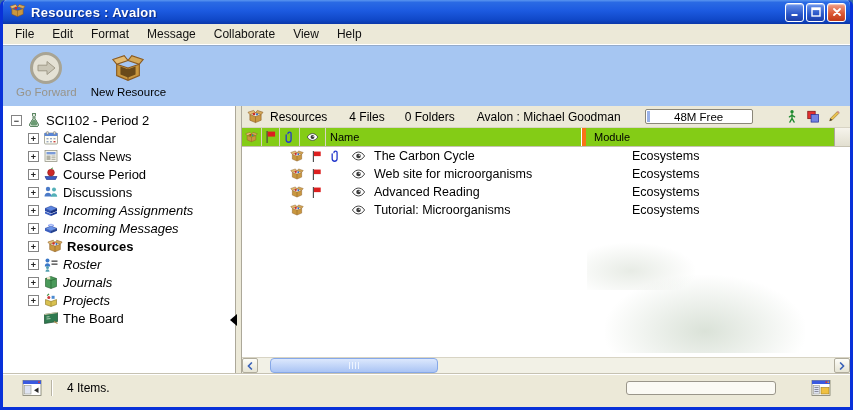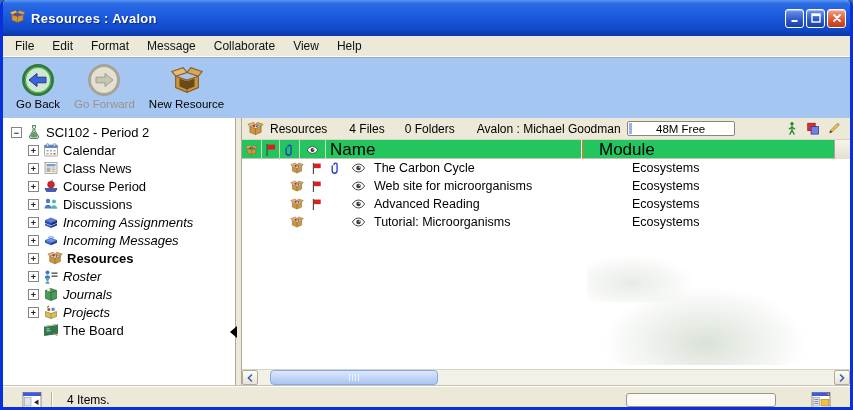--- a/index.html
+++ b/index.html
@@ -5,21 +5,21 @@
   * { margin:0; padding:0; box-sizing:border-box; }
   html,body { background:#3a6ea5; }
   body { font-family:"Liberation Sans", sans-serif; }
   .window{
     width:853px; height:410px; position:relative; overflow:hidden;
     border-left:3px solid #0831d9; border-right:3px solid #0831d9; border-bottom:3px solid #0831d9;
     border-radius:6px 6px 0 0; background:#ece9d8;
   }
   
   .titlebar{
-    height:36px; display:flex; align-items:center; padding:0 4px 0 6px; gap:5px;
+    height:24px; display:flex; align-items:center; padding:0 4px 0 6px; gap:5px;
     background:linear-gradient(180deg,#5a96f0 0%,#2a6ae4 10%,#1c5ae0 45%,#1048c8 82%,#0a36a8 100%);
     border-radius:4px 4px 0 0;
   }
   .ttext{ color:#fff; font-size:13px; font-weight:bold; text-shadow:1px 1px 1px #09277c; flex:1; letter-spacing:.3px;}
   .tbtns{ display:flex; gap:2px; }
   .tbtn{
     width:19px; height:19px; border:1px solid #fff; border-radius:3px;
     display:flex; align-items:center; justify-content:center;
     background:linear-gradient(180deg,#6a94ec,#2a56c8 60%,#1c3ea8);
     box-shadow:inset 0 1px 1px rgba(255,255,255,.5);
@@ -46,31 +46,31 @@
   .tlabel.bold{ font-weight:bold; }
   .splitter{ width:7px; background:#ece9d8; border-left:1px solid #aca899; border-right:1px solid #aca899; position:relative; }
   .collapse{ position:absolute; top:208px; left:-6px; width:0; height:0;
     border-top:6px solid transparent; border-bottom:6px solid transparent; border-right:7px solid #000; }
   
   .rightpanel{ flex:1; min-width:0; display:flex; flex-direction:column; background:#fff; }
   .infobar{ height:22px; background:#ece9d8; display:flex; align-items:center; font-size:12px; padding:0 5px; border-bottom:1px solid #d8d4c4; }
   .infobar .ico svg{ width:17px; height:15px; display:block; }
   .infotitle{ margin-left:6px; }
   .ifiles{ margin-left:22px; } .ifolders{ margin-left:20px; } .iowner{ margin-left:22px; }
-  .freebox{ margin-left:6px; width:108px; height:15px; background:#fff; border:1px solid #8a8678; border-radius:2px;
+  .freebox{ margin-left:24px; width:108px; height:15px; background:#fff; border:1px solid #8a8678; border-radius:2px;
     display:flex; align-items:center; justify-content:center; position:relative; font-size:11.5px; }
   .freefill{ position:absolute; left:1px; top:1px; bottom:1px; width:3px; background:#9ab2e8; }
   .infoicons{ margin-left:auto; display:flex; align-items:center; gap:7px; padding-right:4px; }
   .infoicons .ico svg{ width:14px; height:15px; display:block; }
-  .listheader{ height:19px; background:#22c55e; border-bottom:1px solid #c6c2b2; display:grid;
-    grid-template-columns:20px 18px 20px 26px 256px 1fr 16px; align-items:center; font-size:17px; }
+  .listheader{ height:19px; background:#84cc16; border-bottom:1px solid #c6c2b2; display:grid;
+    grid-template-columns:20px 18px 20px 26px 256px 1fr 16px; align-items:center; font-size:11px; }
   .hcell{ height:100%; display:flex; align-items:center; justify-content:center; border-right:1px solid #d8d4c4; }
   .hcell svg{ width:13px; height:14px; display:block; }
   .hname{ padding-left:4px; height:100%; display:flex; align-items:center; }
-  .hmodule{ border-left:1px solid #f97316; padding-left:16px; height:100%; display:flex; align-items:center; box-shadow:-1px 0 0 #fff; }
+  .hmodule{ border-left:4px solid #f97316; padding-left:8px; height:100%; display:flex; align-items:center; box-shadow:-1px 0 0 #fff; }
   .hcorner{ height:100%; background:linear-gradient(#f6f4ec,#e2dfd0); border-left:1px solid #aca899; }
   .listbody{ flex:1; position:relative; background:#fff; overflow:hidden;margin-left:45px; }
   .lrow{ height:18px; display:grid; grid-template-columns:20px 18px 20px 26px 256px 1fr; align-items:center; font-size:12.5px; position:relative; z-index:2; }
   .cc{ display:flex; align-items:center; justify-content:center; }
   .cc svg{ width:14px; height:14px; display:block; }
   .cc.eye svg{ width:15px; height:10px; }
   .cc.clip svg{ width:9px; height:14px; }
   .cc.flg svg{ width:11px; height:13px; }
   .cname{ padding-left:3px; white-space:nowrap; overflow:hidden; }
   .cmodule{ padding-left:5px; white-space:nowrap; }
@@ -137,30 +137,20 @@
       <span class="mitem">File</span>
       <span class="mitem">Edit</span>
       <span class="mitem">Format</span>
       <span class="mitem">Message</span>
       <span class="mitem">Collaborate</span>
       <span class="mitem">View</span>
       <span class="mitem">Help</span>
     </div>
 
   <div class="toolbar" id="toolbar">
-      <div class="tbbutton">
-        <span class="ico">
-          <svg viewBox="0 0 34 34">
-            <circle cx="17" cy="17" r="14.5" fill="#cfe8cf" stroke="#2f7a38" stroke-width="3"></circle>
-            <circle cx="17" cy="17" r="12.6" fill="none" stroke="#57a85f" stroke-width="1.4"></circle>
-            <path d="M16 10.5v3.7H25v5.6h-9v3.7L8 17z" fill="#3a66d8" stroke="#1c3c9c" stroke-width="1"></path>
-          </svg>
-        </span>
-        <span class="tblabel">Go Back</span>
-      </div>
       <div class="tbbutton disabled">
         <span class="ico">
           <svg viewBox="0 0 34 34">
             <circle cx="17" cy="17" r="14.5" fill="#e4e1d4" stroke="#a8a494" stroke-width="3"></circle>
             <path d="M18 10.5v3.7H9v5.6h9v3.7L26 17z" fill="#cac6b6" stroke="#a09a88" stroke-width="1"></path>
           </svg>
         </span>
         <span class="tblabel">Go Forward</span>
       </div>
       <div class="tbbutton">

